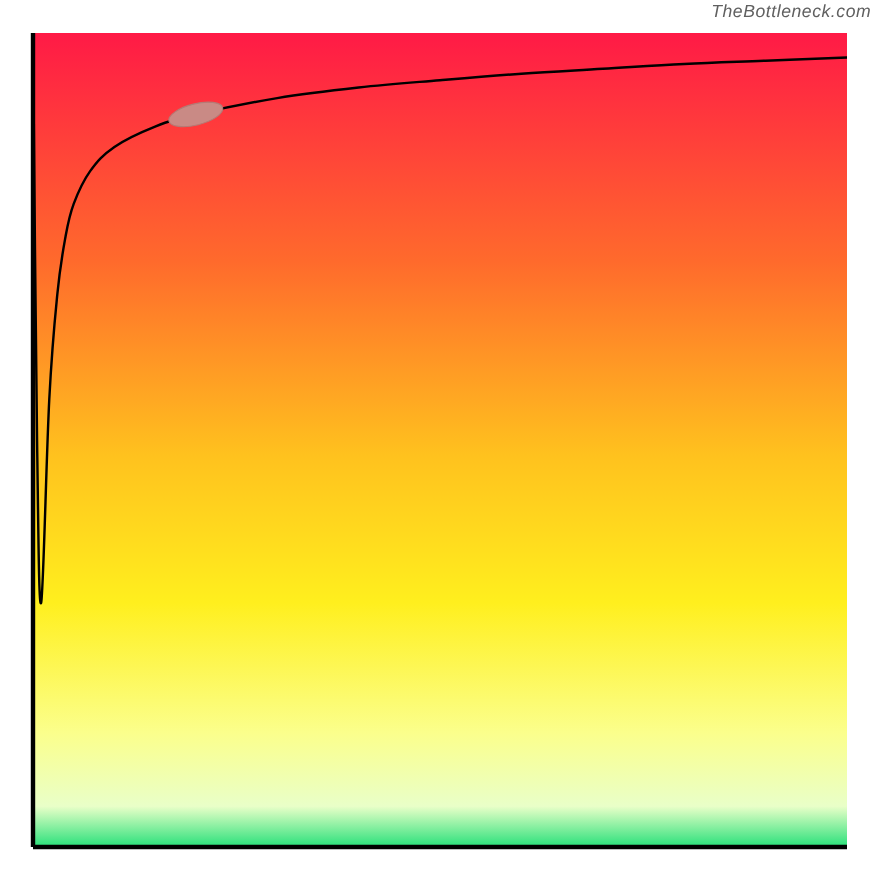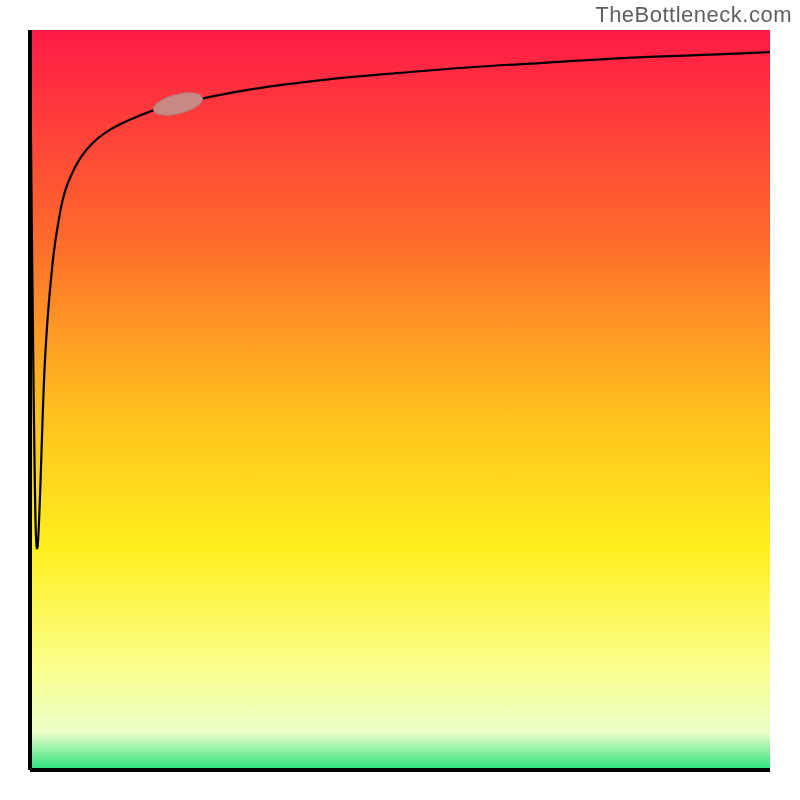--- a/index.html
+++ b/index.html
@@ -7,23 +7,24 @@
   .wrap {
     position: relative;
     width: 800px;
     height: 800px;
   }
   .attribution {
     position: absolute;
     top: 2px;
     right: 8px;
     font-family: Arial, Helvetica, sans-serif;
-    font-size: 22px;
+    font-size: 16px;
     color: #606060;
     letter-spacing: 0.5px;
+    font-style: italic;
   }
   svg.chart {
     position: absolute;
     left: 0;
     top: 0;
     width: 800px;
     height: 800px;
     display: block;
   }
 </style>

